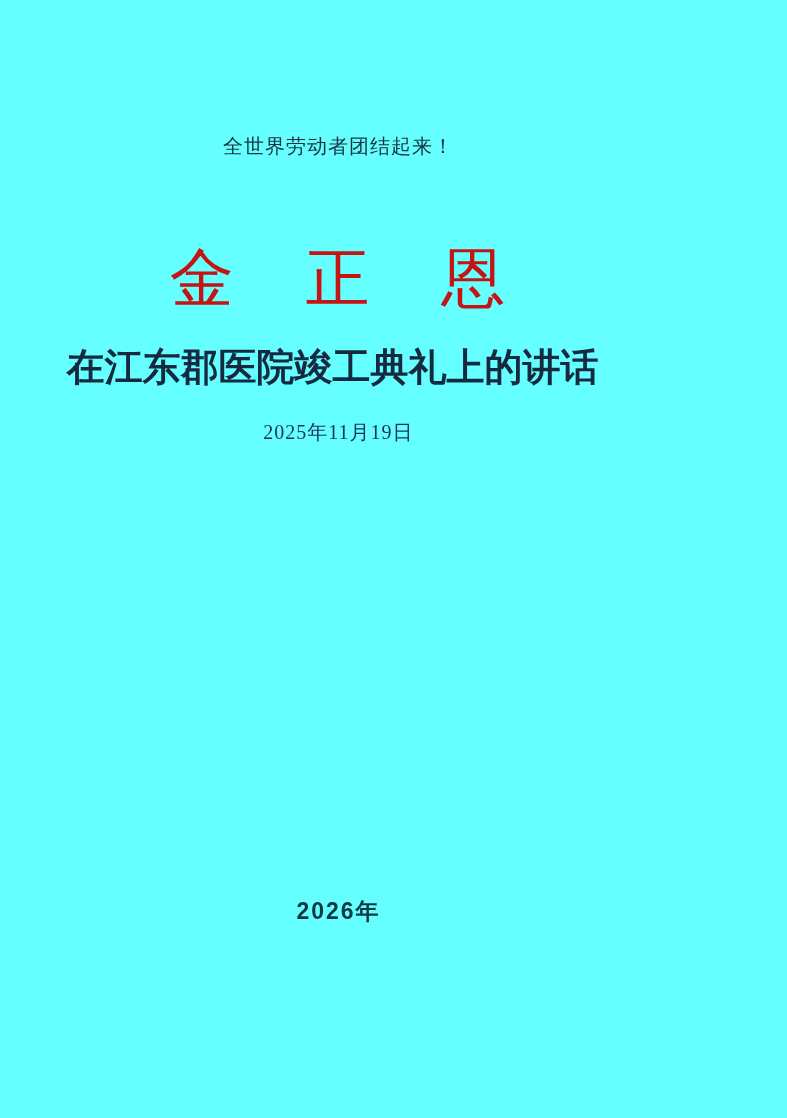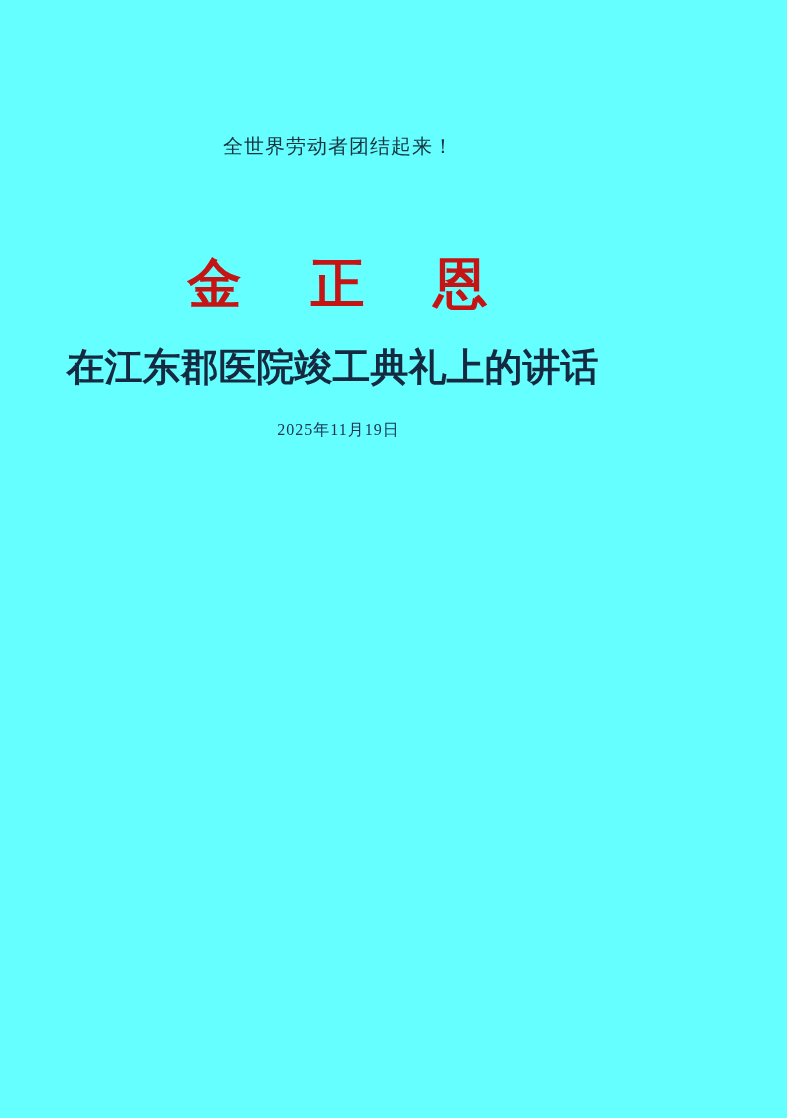--- a/index.html
+++ b/index.html
@@ -33,38 +33,38 @@
     white-space: nowrap;
   }
   .slogan {
     top: 136px;
     font-family: "Liberation Serif", "DejaVu Serif", serif;
     font-size: 20px;
     color: var(--slogan_dark, #17333f);
     letter-spacing: 1px;
   }
   .author {
-    top: 256px;
-    font-size: 54px;
-    font-weight: 700;
+    top: 246px;
+    font-size: 64px;
+    font-weight: 400;
     color: var(--author_red, #c41414);
     word-spacing: 50px;
     letter-spacing: 2px;
   }
   .speech-title {
     top: 348px;
     font-size: 38px;
     font-weight: 700;
     color: var(--title_navy, #152a40);
     transform: translateX(-6px);
   }
   .pub-date {
     top: 422px;
     font-family: "Liberation Serif", "DejaVu Serif", serif;
-    font-size: 16px;
+    font-size: 20px;
     color: var(--date_navy, #1b3252);
     letter-spacing: 1px;
   }
   .publisher {
     position: absolute;
     top: 897px;
     left: 0;
     width: 100%;
     text-align: center;
     font-size: 23px;
@@ -81,15 +81,16 @@
 
   <div class="line slogan">全世界劳动者团结起来！</div>
 
   <div class="line author">金 正 恩</div>
 
   <div class="line speech-title">在江东郡医院竣工典礼上的讲话</div>
 
   <div class="line pub-date">2025年11月19日</div>
 
   <div class="publisher">
+    <div>2026年</div>
   </div>
 
 </div>
 
 </body></html>

